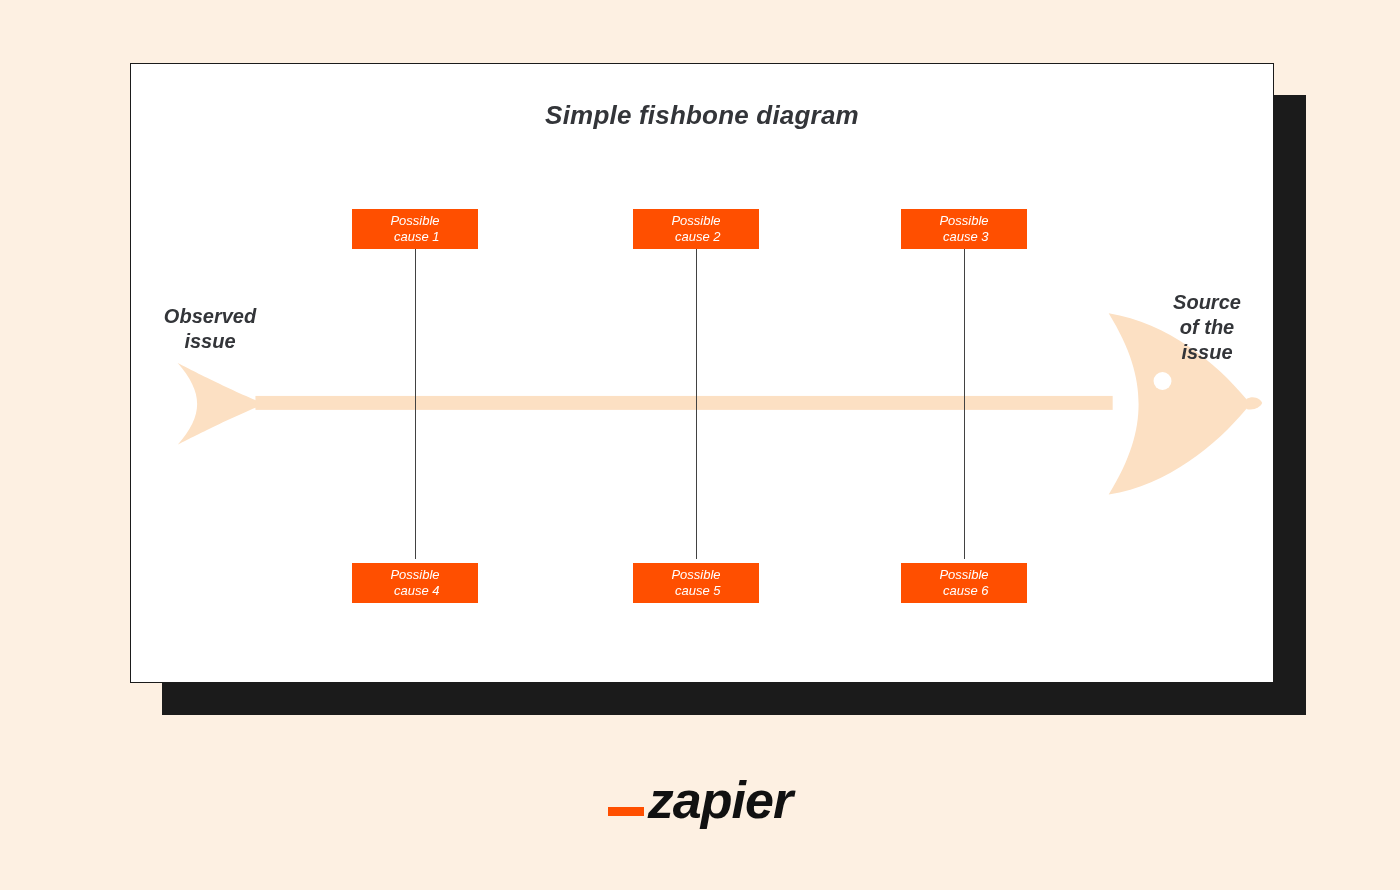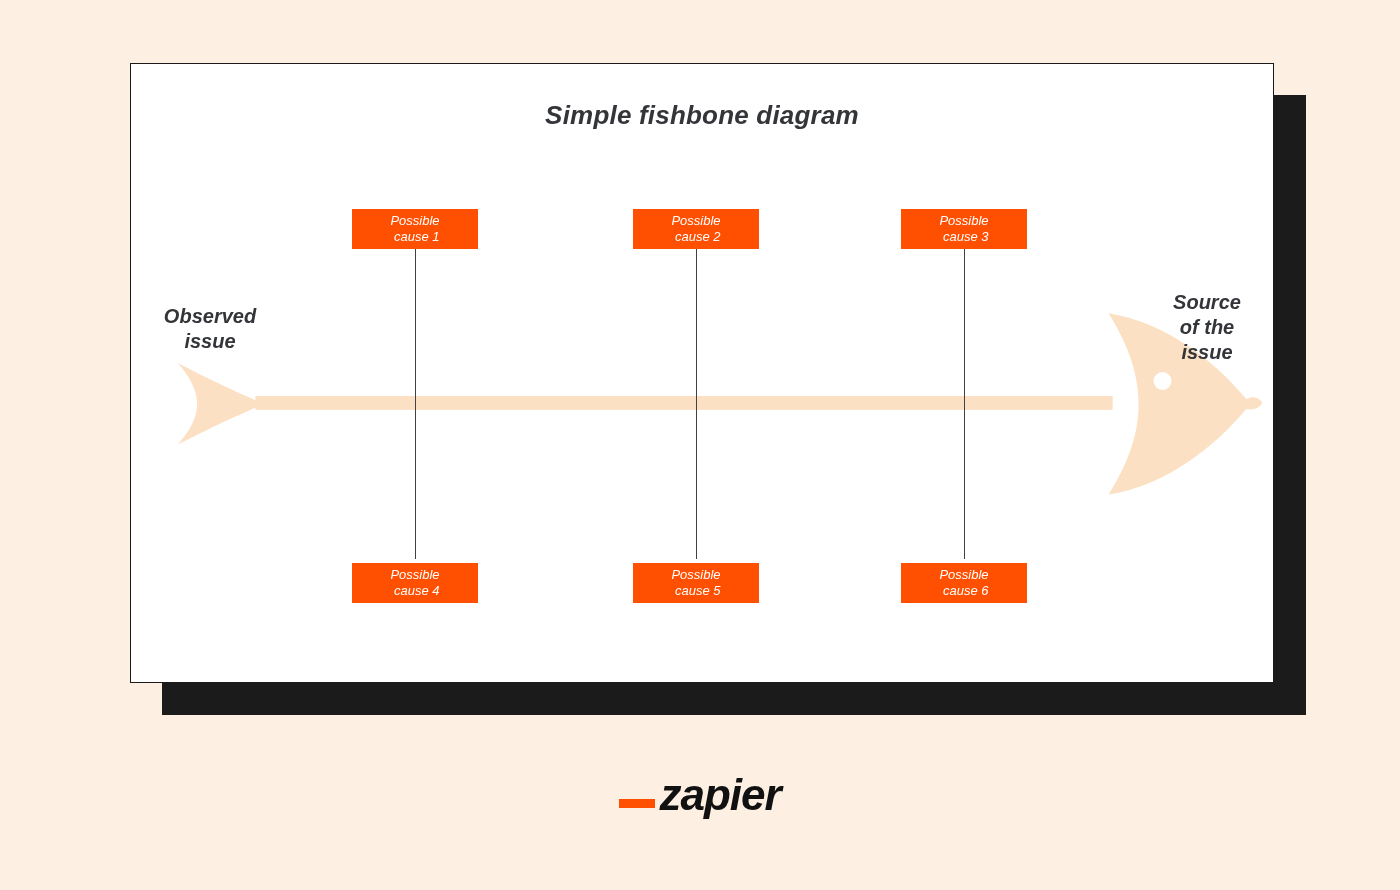--- a/index.html
+++ b/index.html
@@ -102,21 +102,21 @@
   .logo-accent {
     display: inline-block;
     width: 36px; height: 9px;
     background: var(--box-bg);
     margin-right: 4px;
     position: relative;
     top: -2px;
   }
   .logo-text {
     font-weight: 900;
-    font-size: 44px;
+    font-size: 52px;
     letter-spacing: -1px;
     color: #111;
   }
 </style>
 </head>
 <body>
 
 <div class="stage">
 
   <div class="shadow-card"></div>

